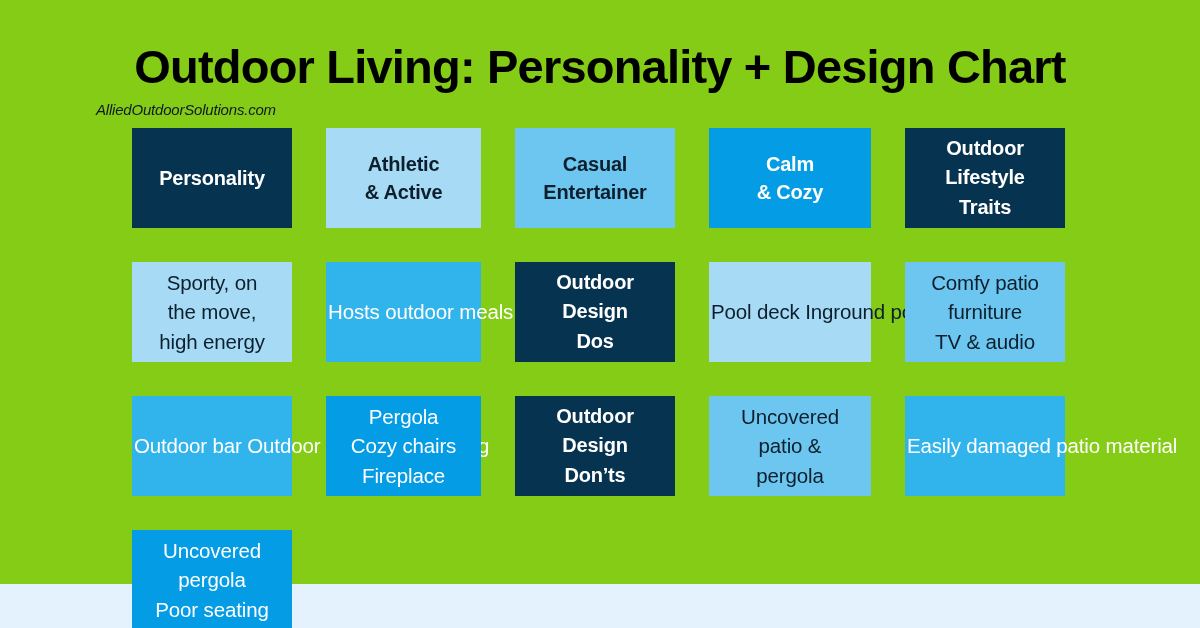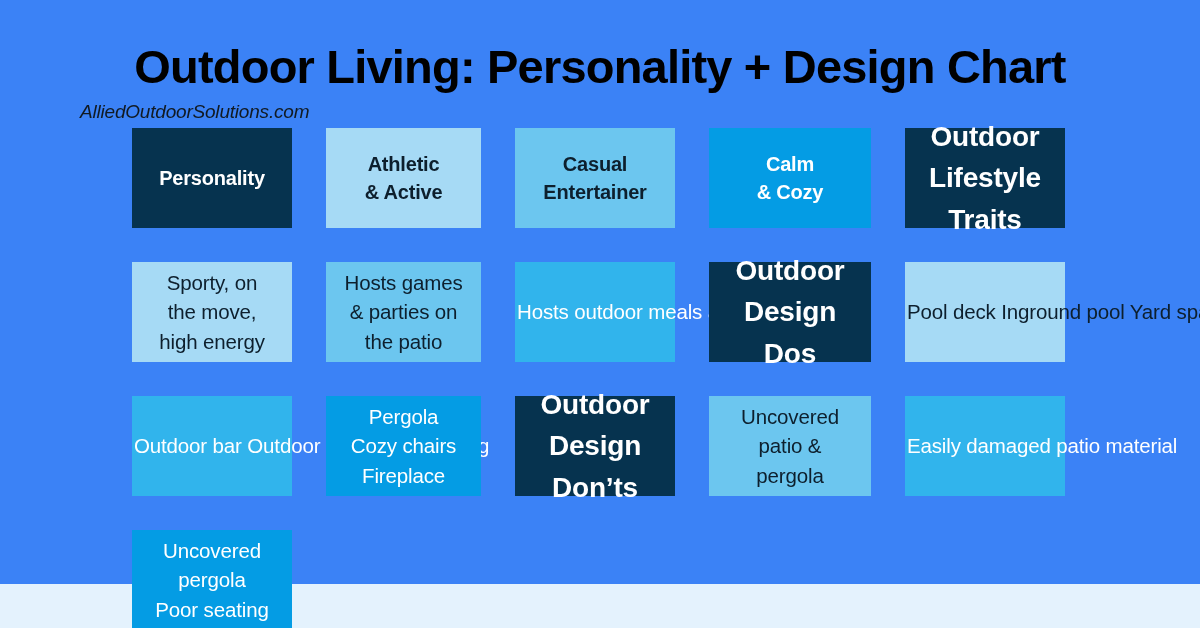--- a/index.html
+++ b/index.html
@@ -9,21 +9,21 @@
     height: 628px;
     background: #e4f2fd;
     font-family: "Liberation Sans", sans-serif;
     overflow: hidden;
   }
 
   .page {
     position: relative;
     width: 1200px;
     height: 584px;
-    background: #3b82f6;
+    background: #84cc16;
     text-decoration: underline;
   }
 
   
   .title-block {
     position: absolute;
     left: 0;
     top: 42px;
     width: 1200px;
     text-align: center;
@@ -34,24 +34,24 @@
     font-size: 47px;
     font-weight: bold;
     color: #000000;
     letter-spacing: -0.8px;
     line-height: 1.08;
     white-space: nowrap;
   }
 
   .chart-subtitle {
     position: absolute;
-    left: 80px;
+    left: 96px;
     top: 101px;
     font-family: "Liberation Sans", sans-serif;
-    font-size: 19px;
+    font-size: 15px;
     font-style: italic;
     font-weight: normal;
     color: #111a22;
     letter-spacing: -0.2px;
   }
 
   
   .grid {
     position: absolute;
     left: 132px;
@@ -82,21 +82,21 @@
   
   .hdr {
     font-size: 20px;
     font-weight: bold;
     line-height: 1.42;
     letter-spacing: -0.2px;
   }
 
   
   .rowlabel {
-    font-size: 28px;
+    font-size: 20px;
     font-weight: bold;
     line-height: 1.47;
     letter-spacing: -0.2px;
     color: #ffffff;
   }
 
   
   .body-cell {
     font-size: 20.5px;
     font-weight: normal;
@@ -146,41 +146,41 @@
     <div class="cell col-navy">
       <span class="cell-text rowlabel">Outdoor
 Lifestyle
 Traits</span>
     </div>
     <div class="cell col-1">
       <span class="cell-text body-cell t-dark">Sporty, on
 the move,
 high energy</span>
     </div>
-    <div class="cell col-2">
-      <span class="cell-text body-cell t-dark">Hosts games
-&amp; parties on
-the patio</span>
-    </div>
     <div class="cell col-3">
       <span class="cell-text body-cell t-light overflow-text">Hosts outdoor
 meals and
 drinks</span>
     </div>
 
     <div class="cell col-navy">
       <span class="cell-text rowlabel">Outdoor
 Design
 Dos</span>
     </div>
     <div class="cell col-1">
       <span class="cell-text body-cell t-dark overflow-text">Pool deck
 Inground pool
 Yard space</span>
     </div>
+    <div class="cell col-2">
+      <span class="cell-text body-cell t-dark">Comfy patio
+furniture
+TV &amp; audio</span>
+    </div>
     <div class="cell col-3">
       <span class="cell-text body-cell t-light overflow-text">Outdoor bar
 Outdoor grill
 Ample seating</span>
     </div>
     <div class="cell col-4">
       <span class="cell-text body-cell t-light">Pergola
 Cozy chairs
 Fireplace</span>
     </div>

